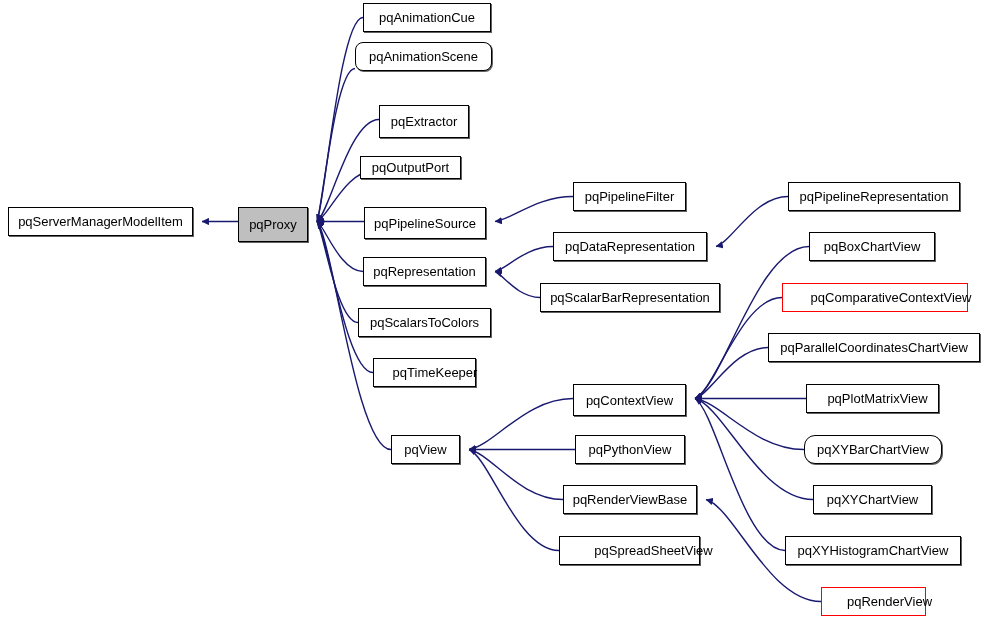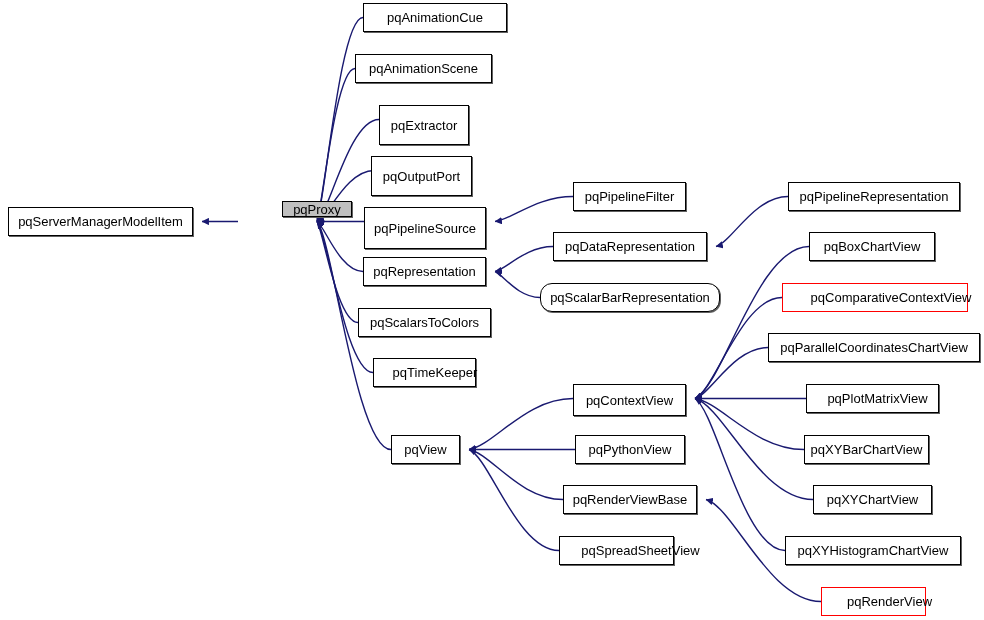--- a/index.html
+++ b/index.html
@@ -88,87 +88,87 @@
         <path d="M 813 499.5 C 759.66 499.5, 724.1 406.58, 695 398.5" marker-end="url(#arrow)" stroke="#191970" stroke-width="1.4" fill="none"></path>
         <path d="M 785 550.5 C 743.42 550.5, 715.7 410.66, 695 398.5" marker-end="url(#arrow)" stroke="#191970" stroke-width="1.4" fill="none"></path>
         <path d="M 821 601.5 C 768.92 601.5, 734.2 507.66, 706 499.5" marker-end="url(#arrow)" stroke="#191970" stroke-width="1.4" fill="none"></path>
       </g>
   </svg>
 
   <div id="nodes-group">
       <div class="node" style="left: 8px; top: 207px; width: 185px; height: 29px;">
         <span class="node-label">pqServerManagerModelItem</span>
       </div>
-      <div class="node gray" style="left: 238px; top: 201px; width: 70px; height: 16px; margin-left: 44px;">
+      <div class="node gray" style="left: 238px; top: 207px; width: 70px; height: 35px;">
         <span class="node-label">pqProxy</span>
       </div>
-      <div class="node" style="left: 363px; top: 3px; width: 144px; height: 29px;">
+      <div class="node" style="left: 363px; top: 3px; width: 128px; height: 29px;">
         <span class="node-label">pqAnimationCue</span>
       </div>
-      <div class="node" style="left: 355px; top: 54px; width: 137px; height: 29px;">
+      <div class="node" style="left: 355px; top: 42px; width: 137px; height: 29px; border-radius: 8px;">
         <span class="node-label">pqAnimationScene</span>
       </div>
-      <div class="node" style="left: 379px; top: 105px; width: 90px; height: 40px;">
+      <div class="node" style="left: 379px; top: 105px; width: 90px; height: 33px;">
         <span class="node-label">pqExtractor</span>
       </div>
-      <div class="node" style="left: 371px; top: 156px; width: 101px; height: 40px;">
+      <div class="node" style="left: 360px; top: 156px; width: 101px; height: 23px;">
         <span class="node-label">pqOutputPort</span>
       </div>
-      <div class="node" style="left: 364px; top: 207px; width: 122px; height: 42px;">
+      <div class="node" style="left: 364px; top: 207px; width: 122px; height: 32px;">
         <span class="node-label">pqPipelineSource</span>
       </div>
       <div class="node" style="left: 363px; top: 257px; width: 123px; height: 29px;">
         <span class="node-label">pqRepresentation</span>
       </div>
       <div class="node" style="left: 358px; top: 308px; width: 133px; height: 29px;">
         <span class="node-label">pqScalarsToColors</span>
       </div>
       <div class="node" style="left: 373px; top: 358px; width: 103px; height: 29px; padding-left: 21px;">
         <span class="node-label">pqTimeKeeper</span>
       </div>
       <div class="node" style="left: 391px; top: 435px; width: 69px; height: 29px;">
         <span class="node-label">pqView</span>
       </div>
       <div class="node" style="left: 573px; top: 182px; width: 113px; height: 29px;">
         <span class="node-label">pqPipelineFilter</span>
       </div>
       <div class="node" style="left: 553px; top: 232px; width: 154px; height: 29px;">
         <span class="node-label">pqDataRepresentation</span>
       </div>
-      <div class="node" style="left: 540px; top: 283px; width: 180px; height: 29px; border-radius: 12px;">
+      <div class="node" style="left: 540px; top: 283px; width: 180px; height: 29px;">
         <span class="node-label">pqScalarBarRepresentation</span>
       </div>
       <div class="node" style="left: 573px; top: 384px; width: 113px; height: 32px;">
         <span class="node-label">pqContextView</span>
       </div>
       <div class="node" style="left: 575px; top: 435px; width: 110px; height: 29px;">
         <span class="node-label">pqPythonView</span>
       </div>
       <div class="node" style="left: 563px; top: 485px; width: 134px; height: 29px;">
         <span class="node-label">pqRenderViewBase</span>
       </div>
-      <div class="node" style="left: 559px; top: 536px; width: 115px; height: 29px; padding-left: 48px;">
+      <div class="node" style="left: 559px; top: 536px; width: 141px; height: 29px; padding-left: 48px;">
         <span class="node-label">pqSpreadSheetView</span>
       </div>
       <div class="node" style="left: 788px; top: 182px; width: 172px; height: 29px;">
         <span class="node-label">pqPipelineRepresentation</span>
       </div>
       <div class="node" style="left: 809px; top: 232px; width: 126px; height: 29px;">
         <span class="node-label">pqBoxChartView</span>
       </div>
       <div class="node redborder" style="left: 782px; top: 283px; width: 186px; height: 29px;">
         <span class="node-label">pqComparativeContextView</span>
       </div>
       <div class="node" style="left: 768px; top: 333px; width: 212px; height: 29px;">
         <span class="node-label">pqParallelCoordinatesChartView</span>
       </div>
       <div class="node" style="left: 806px; top: 384px; width: 133px; height: 29px; padding-left: 10px;">
         <span class="node-label">pqPlotMatrixView</span>
       </div>
-      <div class="node" style="left: 804px; top: 435px; width: 125px; height: 29px;">
+      <div class="node" style="left: 804px; top: 435px; width: 138px; height: 29px; border-radius: 11px;">
         <span class="node-label">pqXYBarChartView</span>
       </div>
       <div class="node" style="left: 813px; top: 485px; width: 119px; height: 29px; text-align: right;">
         <span class="node-label">pqXYChartView</span>
       </div>
       <div class="node" style="left: 785px; top: 536px; width: 176px; height: 29px;">
         <span class="node-label">pqXYHistogramChartView</span>
       </div>
       <div class="node redborder" style="left: 821px; top: 587px; width: 105px; height: 29px;">
         <span class="node-label">pqRenderView</span>

